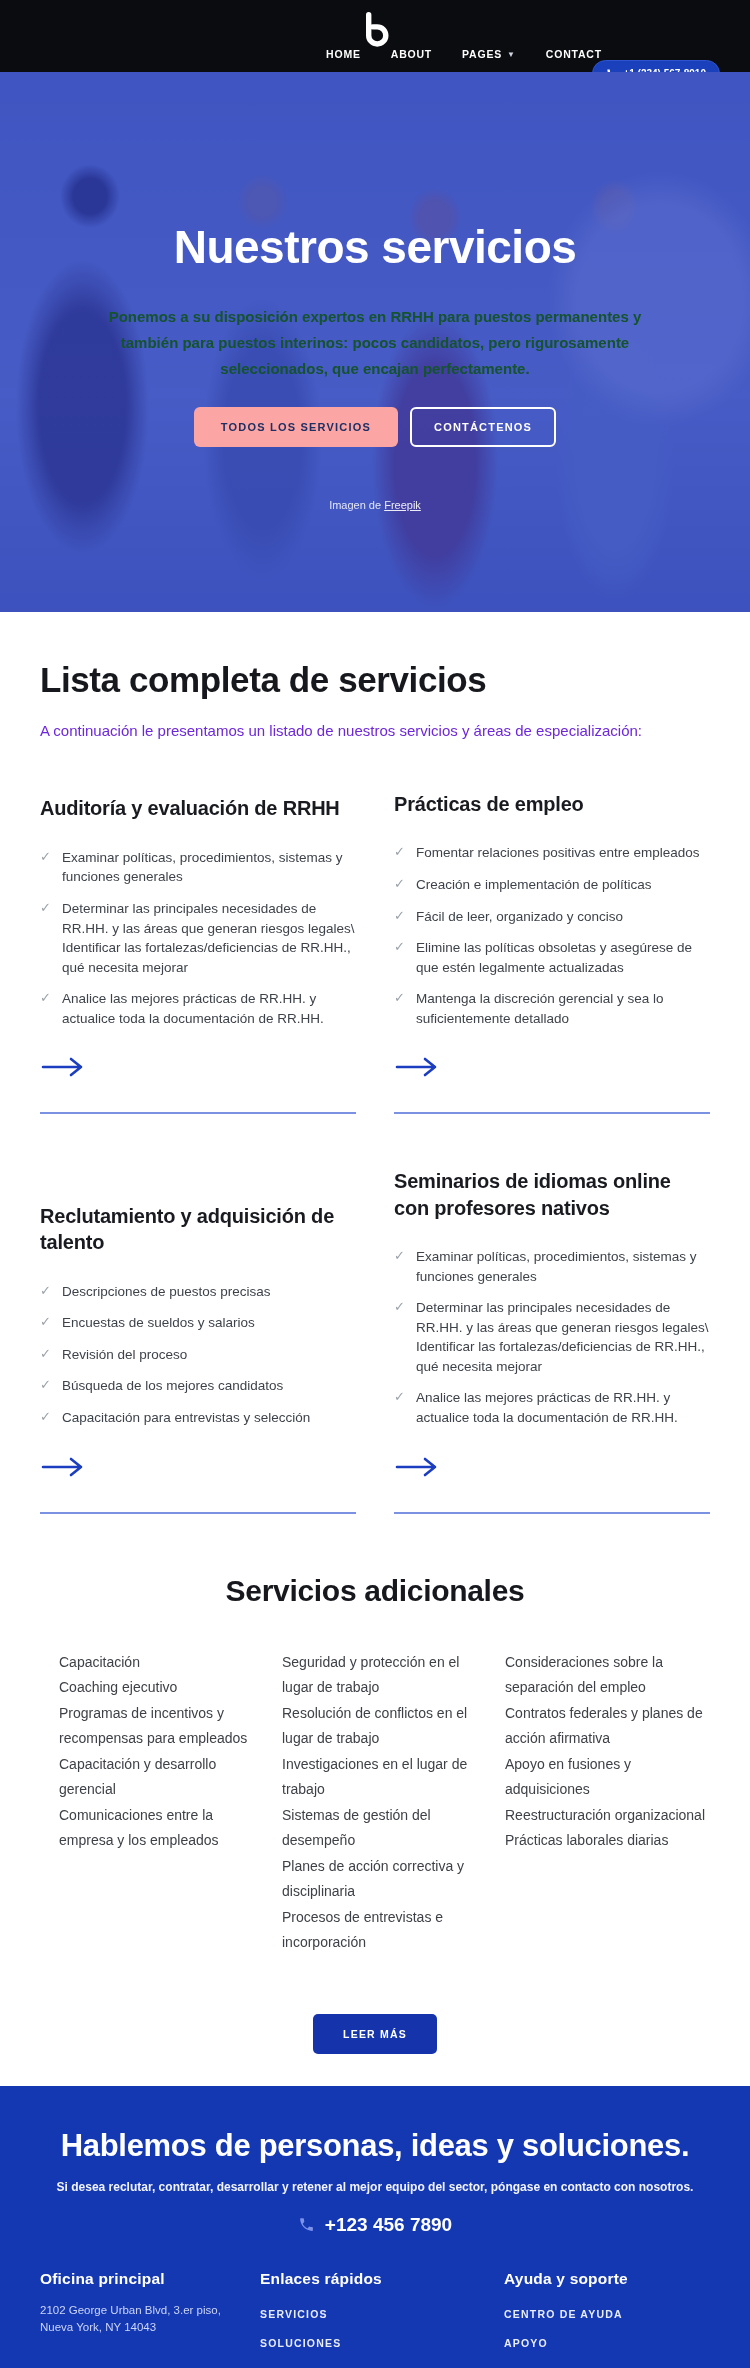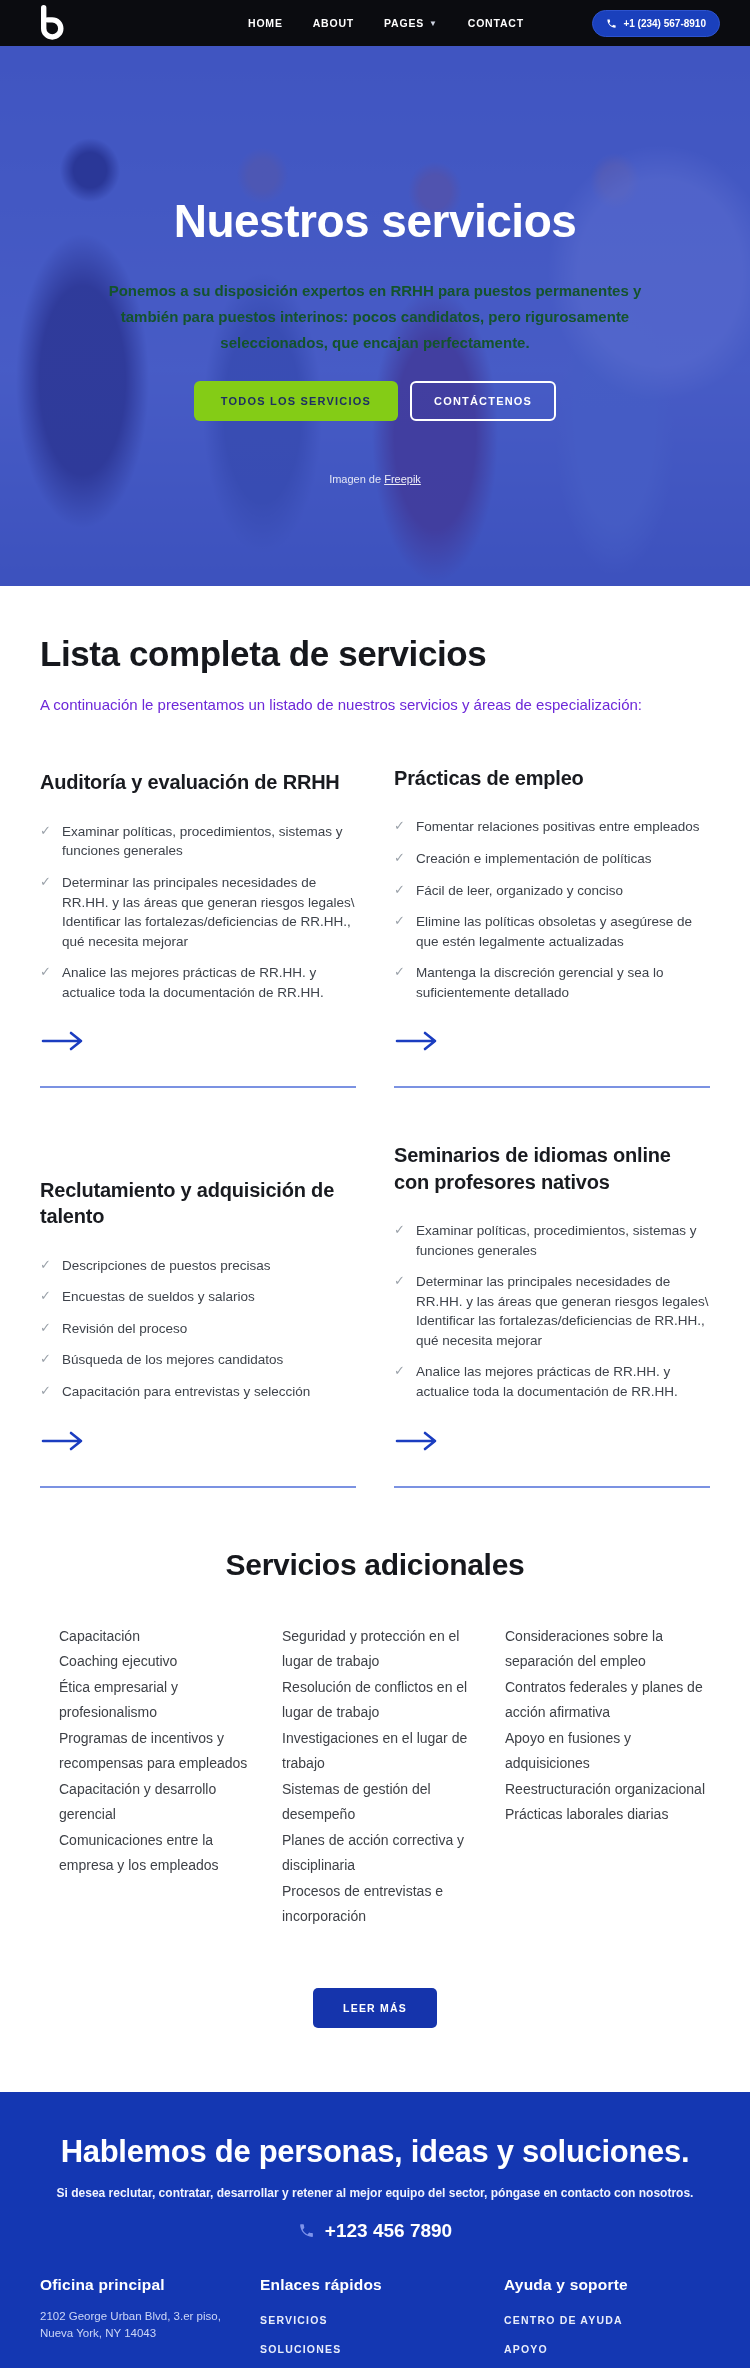--- a/index.html
+++ b/index.html
@@ -6,23 +6,24 @@
   html,body { margin:0; padding:0; }
   body {
     width:750px;
     font-family:"Liberation Sans", sans-serif;
     background:#ffffff;
     color:#17191e;
   }
 
   
   .navbar {
-    height:46px; background:#0b0c10;
+    height:72px; background:#0b0c10;
     display:flex; align-items:center;
-    padding:0 30px;
+    padding:12px 30px;
+    flex-direction:column;
   }
   .logo { width:40px; height:40px; display:flex; align-items:center; justify-content:center; }
   .nav-links { display:flex; gap:30px; margin-left:178px; align-items:center; }
   .nav-link {
     color:#ffffff; font-size:10.5px; font-weight:bold; letter-spacing:.8px;
     text-decoration:none; display:flex; align-items:center; gap:5px; cursor:pointer;
   }
   .chev { font-size:8px; color:#cfd4e2; }
   .phone-pill {
     margin-left:auto;
@@ -51,21 +52,21 @@
   .hero-overlay { position:absolute; inset:0; background:rgba(33,56,190,.74); }
   .hero-content { position:relative; z-index:2; text-align:center; padding-top:148px; }
   .hero-title {
     margin:0 0 30px; color:#fff; font-size:46px; font-weight:bold; letter-spacing:-.5px;
   }
   .hero-sub {
     margin:4px auto; width:545px; color:#14532d; font-size:15px; font-weight:bold; line-height:1.72;
   }
   .hero-btns { margin-top:26px; display:flex; justify-content:center; gap:12px; }
   .btn-primary {
-    background:#84cc16; color:#1d2f63; border:none; border-radius:6px;
+    background:#fca5a5; color:#1d2f63; border:none; border-radius:6px;
     font-size:11px; font-weight:bold; letter-spacing:1.2px; padding:14px 27px; cursor:pointer;
     font-family:"Liberation Sans", sans-serif;
   }
   .btn-outline {
     background:transparent; color:#fff; border:2px solid #fff; border-radius:6px;
     font-size:11px; font-weight:bold; letter-spacing:1.2px; padding:12px 22px; cursor:pointer;
     font-family:"Liberation Sans", sans-serif;
   }
   .hero-credit { margin-top:52px; font-size:11px; color:rgba(255,255,255,.85); }
   .hero-credit a { color:rgba(255,255,255,.9); text-decoration:underline; cursor:pointer; }
@@ -96,21 +97,21 @@
   .arrow-link { display:inline-block; margin-top:16px; cursor:pointer; }
 
   
   .add-heading {
     margin:6px 0 42px; text-align:center; font-size:30px; font-weight:bold;
     letter-spacing:-.3px; color:#16181d;
   }
   .add-cols { display:flex; padding-left:19px; }
   .add-col { width:223px; flex:0 0 auto; font-size:14px; line-height:25.5px; color:#3e4147; }
   .add-item { width:205px; }
-  .leer-wrap { text-align:center; margin-top:58px; padding-bottom:64px;text-decoration:underline; }
+  .leer-wrap { text-align:center; margin-top:58px; padding-bottom:32px;text-decoration:underline; }
   .btn-leer {
     background:#1534ac; color:#fff; border:none; border-radius:5px;
     font-size:10.5px; font-weight:bold; letter-spacing:1.2px; padding:14px 30px; cursor:pointer;
     font-family:"Liberation Sans", sans-serif;
   }
 
   
   .blue-section { background:#1437b2; padding:42px 40px 30px; }
   .cta-heading {
     margin:0 0 16px; text-align:center; color:#fff; font-size:31px; font-weight:bold;
@@ -298,21 +299,20 @@
         </svg>
       </a>
     </div>
   </div>
 
   <h2 class="add-heading">Servicios adicionales</h2>
   <div class="add-cols">
     <div class="add-col">
       <div class="add-item">Capacitación</div>
       <div class="add-item">Coaching ejecutivo</div>
-      <div class="add-item">Ética empresarial y profesionalismo</div>
       <div class="add-item">Programas de incentivos y recompensas para empleados</div>
       <div class="add-item">Capacitación y desarrollo gerencial</div>
       <div class="add-item">Comunicaciones entre la empresa y los empleados</div>
     </div>
     <div class="add-col">
       <div class="add-item">Seguridad y protección en el lugar de trabajo</div>
       <div class="add-item">Resolución de conflictos en el lugar de trabajo</div>
       <div class="add-item">Investigaciones en el lugar de trabajo</div>
       <div class="add-item">Sistemas de gestión del desempeño</div>
       <div class="add-item">Planes de acción correctiva y disciplinaria</div>

